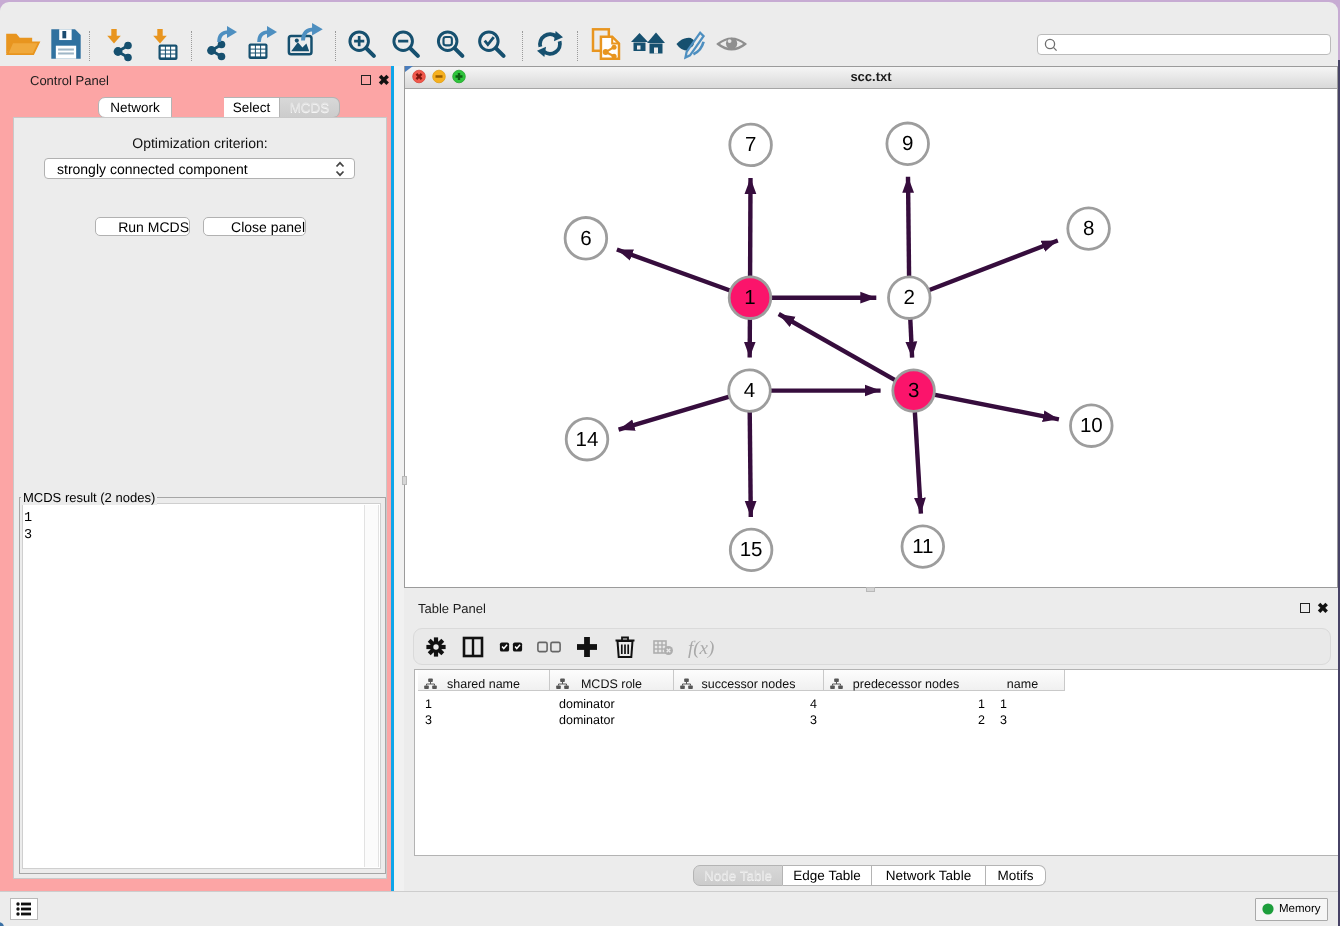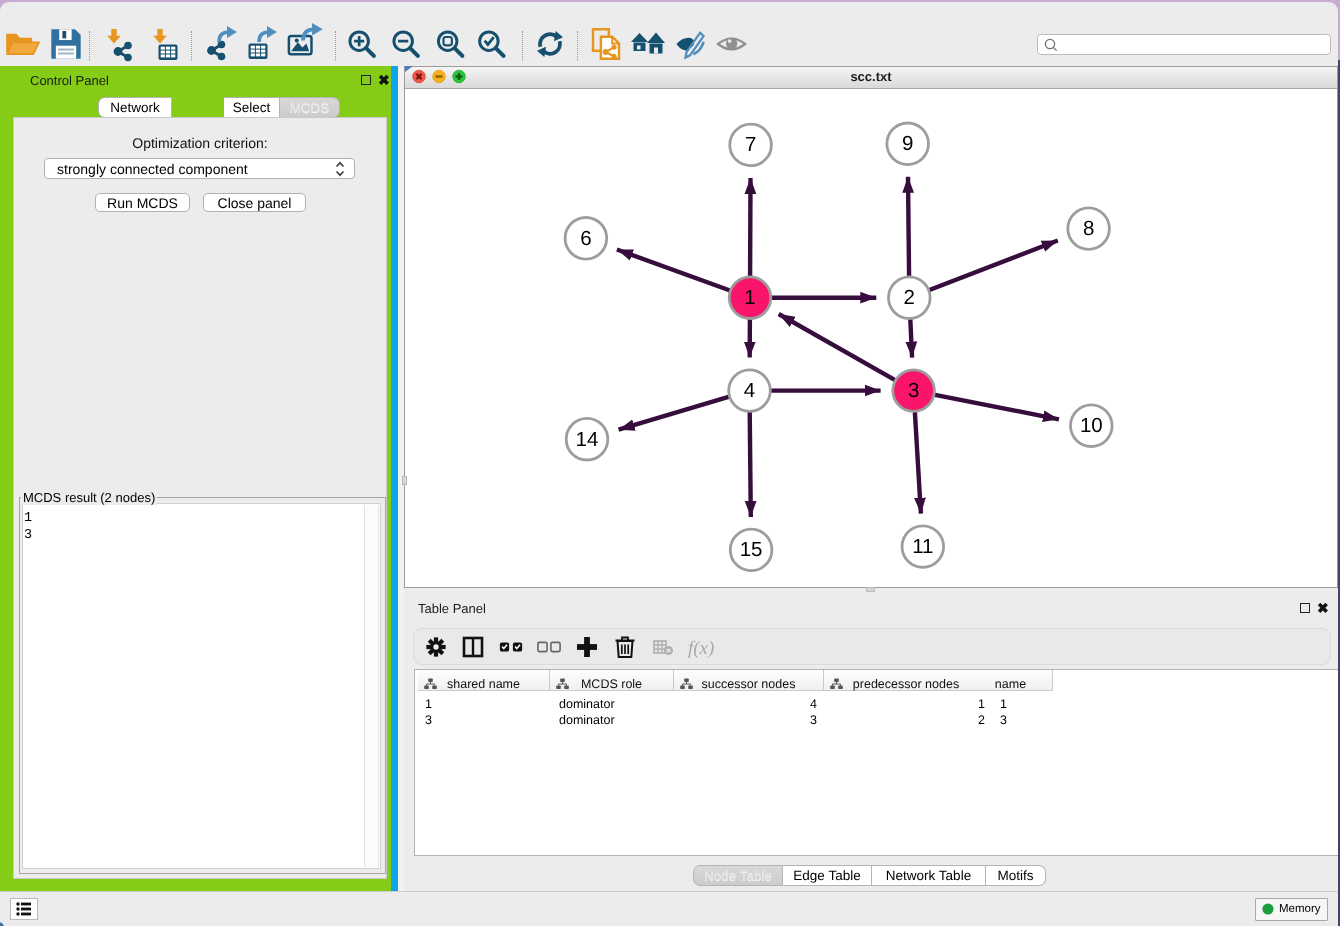--- a/index.html
+++ b/index.html
@@ -13,39 +13,39 @@
   .tl{position:absolute;top:5px;width:12px;height:12px;border-radius:50%;
       background:#dcdcdc;border:1px solid #c5c5c5;box-sizing:border-box;}
   #wtitle{position:absolute;top:3px;left:0;width:1340px;text-align:center;
           font-size:13px;color:#b2b2b2;}
   #toolbar{position:absolute;left:0;top:22px;width:100%;height:43px;background:#ececec;}
   .tsep{position:absolute;top:7px;height:30px;width:0;
         border-left:1px dotted #9a9a9a;}
   #searchbox{position:absolute;left:1037px;top:10px;width:292px;height:19px;
              background:#fff;border:1px solid #bbb;border-radius:4px;}
   
-  #cpanel{position:absolute;left:0;top:64px;width:391px;height:825px;background:#84cc16;border-right:7px solid #0ea5e9;}
+  #cpanel{position:absolute;left:0;top:64px;width:391px;height:825px;background:#fca5a5;border-right:3px solid #0ea5e9;}
   #gapstrip{position:absolute;left:392px;top:64px;width:12px;height:825px;background:#f1f1f1;}
   .ptitle{font-size:13px;color:#1c1c1c;}
   .sq{width:10px;height:10px;border:1.6px solid #222;box-sizing:border-box;background:transparent;}
   .xico{font-size:14px;font-weight:bold;color:#111;line-height:12px;}
   .tabrow{position:absolute;display:flex;}
   .tab{height:19px;line-height:19px;text-align:center;font-size:13.5px;color:#000;
        background:#fff;border:1px solid #b4b4b4;border-left:none;box-sizing:content-box;}
   .tab.first{border-left:1px solid #b4b4b4;border-radius:7px 0 0 7px;}
   .tab.last{border-radius:0 7px 7px 0;}
   .tab.sel{background:linear-gradient(#d8d8d8,#cccccc);color:#e3e3e3;text-shadow:0 1px 0 #f5f5f5;}
   #mcdspane{position:absolute;left:13px;top:51px;width:374px;height:762px;
             border:1px solid #c9c9c9;background:#ececec;box-sizing:border-box;}
   #optlabel{position:absolute;left:0;top:17px;width:100%;text-align:center;font-size:14px;color:#111;}
   #dropdown{position:absolute;left:30px;top:40px;width:311px;height:21px;background:#fff;
             border:1px solid #b1b1b1;border-radius:4px;font-size:14px;line-height:21px;
             padding-left:12px;box-sizing:border-box;color:#000;}
   .btn{position:absolute;height:19px;background:#fff;border:1px solid #b1b1b1;border-radius:5px;
-       font-size:14px;text-align:center;line-height:18px;color:#000;box-sizing:border-box;}
+       font-size:14px;text-align:right;line-height:18px;color:#000;box-sizing:border-box;margin-top:24px;}
   fieldset#mcdsres{position:absolute;left:5px;top:372px;width:365px;height:382px;
             border:1px solid #a6a6a6;margin:0;padding:0;background:#ececec;}
   fieldset#mcdsres legend{font-size:13px;color:#000;margin-left:1px;padding:0 2px;position:relative;z-index:2;background:#ececec;}
   #resultarea{position:absolute;left:2px;top:-2px;width:359px;height:366px;background:#fff;
               border:1px solid #cfcfcf;box-sizing:border-box;
               font-family:"Liberation Mono",monospace;font-size:13.5px;line-height:16.5px;
               padding:7px 0 0 1px;color:#000;}
   #resscroll{position:absolute;right:1px;top:1px;width:15px;height:362px;background:#fbfbfb;
              border-left:1px solid #e2e2e2;border-right:1px solid #e2e2e2;box-sizing:border-box;}
   
@@ -402,21 +402,21 @@
               <rect x="0.2" y="7.5" width="4.6" height="3.6" rx="0.8" fill="#555"></rect>
               <rect x="8.2" y="7.5" width="4.6" height="3.6" rx="0.8" fill="#555"></rect>
               <path d="M6.5,4 L6.5,6 M2.5,7.5 L2.5,6 L10.5,6 L10.5,7.5" fill="none" stroke="#555" stroke-width="1"></path>
             </svg>successor nodes</div>
           <div class="hcell" style="left:409px;width:165px;"><svg width="13" height="12" viewBox="0 0 13 12" style="position:absolute;left:6px;top:8px;">
               <rect x="4.2" y="0.5" width="4.6" height="3.6" rx="0.8" fill="#555"></rect>
               <rect x="0.2" y="7.5" width="4.6" height="3.6" rx="0.8" fill="#555"></rect>
               <rect x="8.2" y="7.5" width="4.6" height="3.6" rx="0.8" fill="#555"></rect>
               <path d="M6.5,4 L6.5,6 M2.5,7.5 L2.5,6 L10.5,6 L10.5,7.5" fill="none" stroke="#555" stroke-width="1"></path>
             </svg>predecessor nodes</div>
-          <div class="hcell" style="left:554px;width:84px;">name</div>
+          <div class="hcell" style="left:566px;width:84px;">name</div>
         </div>
       <div id="trows">
           <div class="rowtxt" style="left:10px;top:27px;">1</div>
           <div class="rowtxt" style="left:144px;top:27px;">dominator</div>
           <div class="rowtxt" style="left:340px;top:27px;width:62px;text-align:right;">4</div>
           <div class="rowtxt" style="left:500px;top:27px;width:70px;text-align:right;">1</div>
           <div class="rowtxt" style="left:585px;top:27px;">1</div>
           <div class="rowtxt" style="left:10px;top:43px;">3</div>
           <div class="rowtxt" style="left:144px;top:43px;">dominator</div>
           <div class="rowtxt" style="left:340px;top:43px;width:62px;text-align:right;">3</div>

